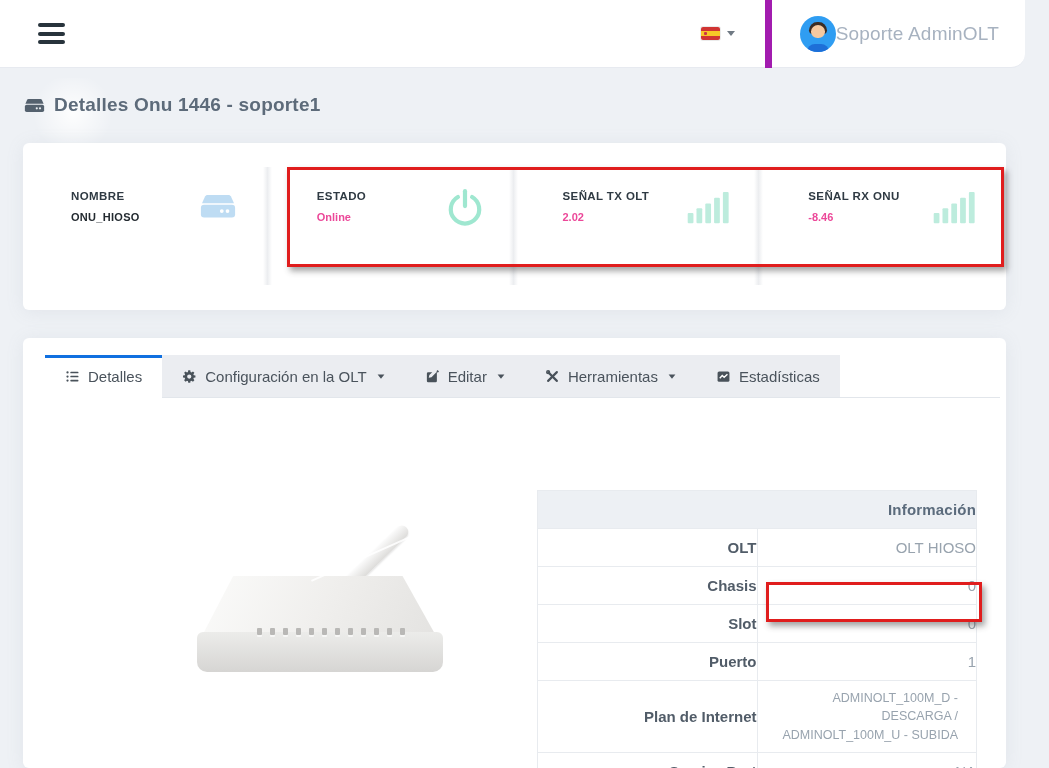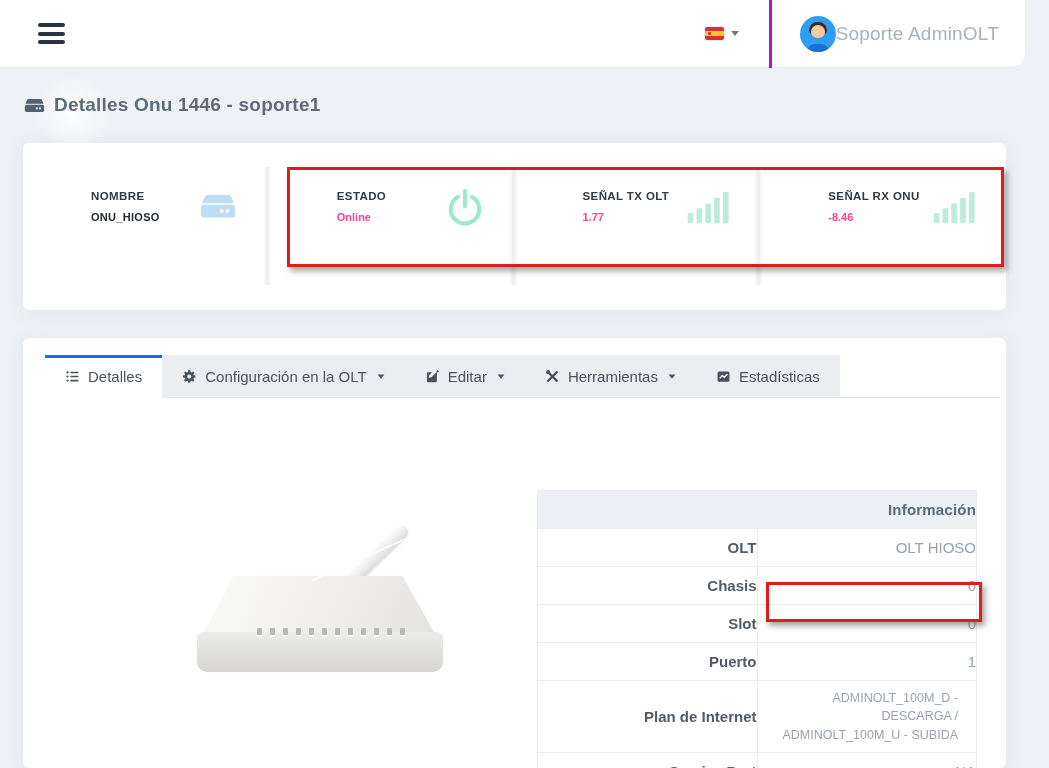--- a/index.html
+++ b/index.html
@@ -13,38 +13,38 @@
             display:flex; align-items:center; justify-content:space-between; padding:0 26px 0 38px; z-index:5; }
   .hamburger { width:27px; height:21px; display:flex; flex-direction:column; justify-content:space-between; cursor:pointer; }
   .hamburger span { display:block; height:4px; background:#28333c; border-radius:2px; }
   .topbar-right { display:flex; align-items:center; height:68px; }
   .lang-btn { display:flex; align-items:center; gap:7px; padding:0 30px; cursor:pointer; }
   .flag { width:19px; height:13px; border-radius:2px; overflow:hidden; display:flex; flex-direction:column; box-shadow:0 0 0 1px rgba(0,0,0,.08); }
   .flag .r { flex:1; background:#d03433; }
   .flag .y { flex:1.4; background:#f7c727; position:relative; }
   .flag .y::before { content:""; position:absolute; left:3px; top:1px; width:3px; height:3px; background:#c34; border-radius:1px; }
   .caret { width:0; height:0; border-left:4px solid transparent; border-right:4px solid transparent; border-top:5px solid #707a84; }
-  .user-menu { display:flex; align-items:center; border-left:3px solid #a21caf; height:68px; padding-left:28px; cursor:pointer; }
+  .user-menu { display:flex; align-items:center; border-left:7px solid #a21caf; height:68px; padding-left:28px; cursor:pointer; }
   .avatar { position:relative; width:36px; height:36px; border-radius:50%; background:#2f9df2; overflow:hidden; }
   .avatar .hair { position:absolute; left:9px; top:6px; width:18px; height:12px; background:#3b2c24; border-radius:9px 9px 4px 4px; }
   .avatar .face { position:absolute; left:11px; top:9px; width:14px; height:13px; background:#f6c9a0; border-radius:50% 50% 46% 46%; }
   .avatar .shirt { position:absolute; left:7px; bottom:-4px; width:22px; height:12px; background:#1d6fd8; border-radius:8px 8px 0 0; }
   .user-name { font-size:19px; color:#a7b2c0; letter-spacing:.2px; }
 
   
   .page-title { position:absolute; left:24px; top:94px; display:flex; align-items:center; gap:9px; z-index:2;justify-content:center; }
   .page-title svg { width:21px; height:21px; color:#54616e; }
   .page-title h1 { font-size:19px; font-weight:bold; color:#5d6b7a; letter-spacing:.2px; }
   .deco { position:absolute; left:28px; top:78px; width:90px; height:70px;
           background:radial-gradient(circle, rgba(255,255,255,.9) 0%, rgba(255,255,255,0) 70%); z-index:1; }
 
   
   .stats-card { position:absolute; left:23px; top:143px; width:983px; height:167px; background:#ffffff;
                 border-radius:6px; box-shadow:0 2px 18px rgba(140,152,164,.12); display:flex; z-index:2; }
-  .stat { flex:1; position:relative; padding:47px 0 0 68px; }
+  .stat { flex:1; position:relative; padding:47px 0 0 48px; }
   .stat:not(:last-child)::after { content:""; position:absolute; right:-3px; top:24px; width:9px; height:118px;
         background:linear-gradient(90deg, rgba(108,120,140,0) 0%, rgba(108,120,140,.13) 50%, rgba(108,120,140,0) 100%); }
   .stat-label { font-size:11.5px; font-weight:bold; color:#2f3a43; letter-spacing:.4px; margin-bottom:9px; }
   .stat-value { font-size:11px; font-weight:bold; }
   .stat-value.dark { color:#232a30; letter-spacing:.3px; }
   .stat-value.teal { color:#ec4899; }
   .stat-icon { position:absolute; right:30px; top:44px; }
   .stat-icon svg { display:block; }
 
   
@@ -155,21 +155,21 @@
       <span class="stat-icon">
         <svg width="40" height="42" viewBox="0 0 24 26" fill="none" stroke="#9fe7d0" stroke-width="2.6" stroke-linecap="round">
           <path d="M7.6 6.2a8.8 8.8 0 1 0 8.8 0"></path>
           <path d="M12 2.6v9.2"></path>
         </svg>
       </span>
     </div>
 
     <div class="stat">
       <div class="stat-label">SEÑAL TX OLT</div>
-      <div class="stat-value teal">1.77</div>
+      <div class="stat-value teal">2.02</div>
       <span class="stat-icon">
         <svg width="44" height="42" viewBox="0 0 26 24" fill="#bdecdd">
           <rect x="1" y="15" width="3.4" height="6" rx=".6"></rect>
           <rect x="6.2" y="12.2" width="3.4" height="8.8" rx=".6"></rect>
           <rect x="11.4" y="9.4" width="3.4" height="11.6" rx=".6"></rect>
           <rect x="16.6" y="6" width="3.4" height="15" rx=".6"></rect>
           <rect x="21.8" y="2.6" width="3.4" height="18.4" rx=".6"></rect>
         </svg>
       </span>
     </div>

